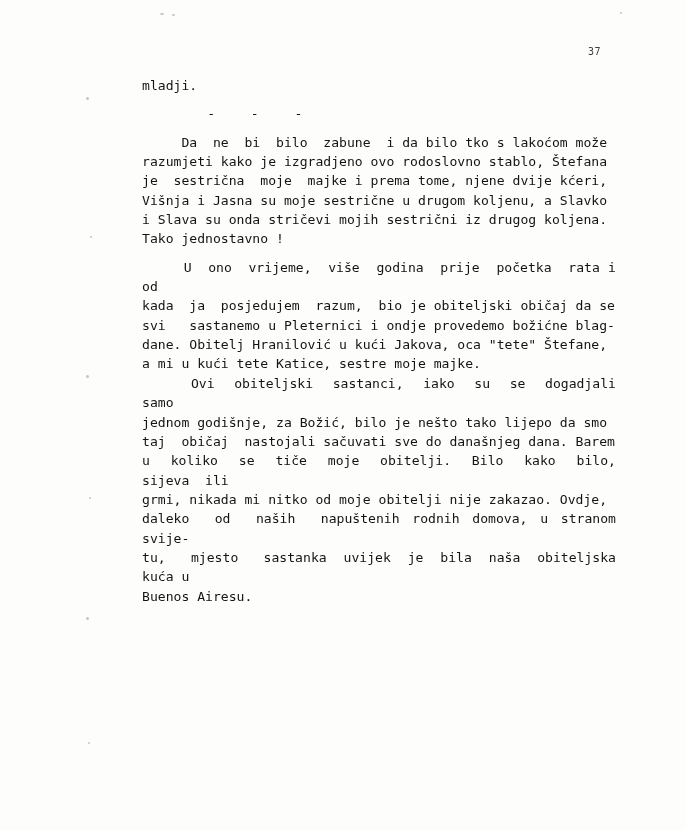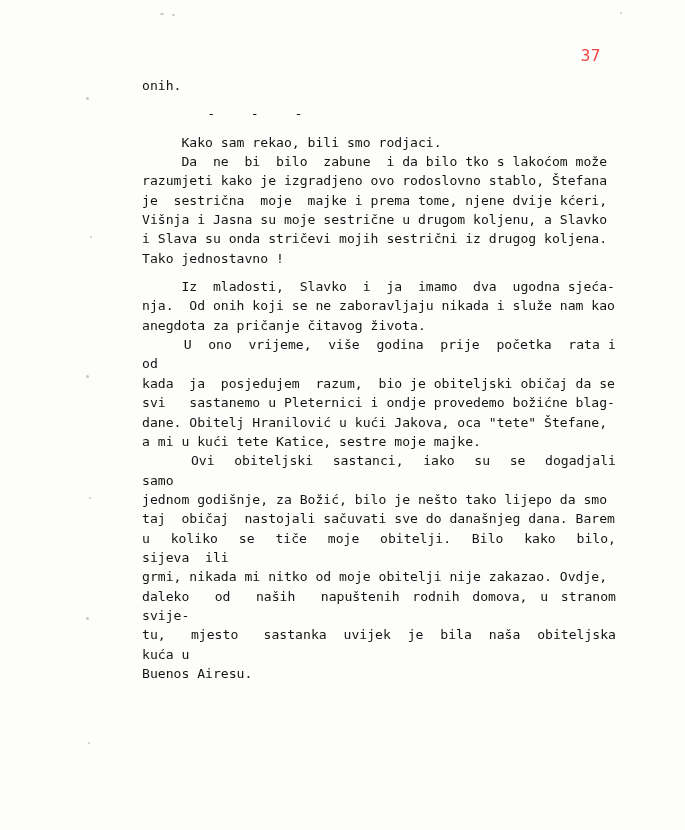--- a/index.html
+++ b/index.html
@@ -37,23 +37,23 @@
   .speck.s5 { left: 86px;  top: 375px; }
   .speck.s6 { left: 89px;  top: 497px; width: 2px; height: 2px;}
   .speck.s7 { left: 86px;  top: 617px; }
   .speck.s8 { left: 88px;  top: 742px; width: 2px; height: 2px;}
   .speck.s9 { left: 620px; top: 12px; width: 2px; height: 2px;}
 
   .page-number {
     position: absolute;
     right: 84px;
     top: 46px;
-    font-size: 16px;
+    font-size: 10px;
     letter-spacing: .5px;
-    color: #ef4444;
+    color: #404040;
   }
 
   .body-text {
     position: absolute;
     left: 142px;
     top: 76px;
     width: 474px;
     font-size: 13.1px;
     line-height: 19.35px;
     color: #141414;
@@ -86,35 +86,31 @@
   <span class="speck s4"></span>
   <span class="speck s5"></span>
   <span class="speck s6"></span>
   <span class="speck s7"></span>
   <span class="speck s8"></span>
   <span class="speck s9"></span>
 
   <div class="page-number">37</div>
 
   <div class="body-text">
-    <p class="para">onih.</p>
+    <p class="para">mladji.</p>
     <div class="gap-sm"></div>
     <p class="para dashes">      -   -   -</p>
     <div class="gap-sm"></div>
-    <p class="para">     Kako sam rekao, bili smo rodjaci.</p>
     <p class="para">     Da  ne  bi  bilo  zabune  i da bilo tko s lakoćom može
 razumjeti kako je izgradjeno ovo rodoslovno stablo, Štefana
 je  sestrična  moje  majke i prema tome, njene dvije kćeri,
 Višnja i Jasna su moje sestrične u drugom koljenu, a Slavko
 i Slava su onda stričevi mojih sestrični iz drugog koljena.
 Tako jednostavno !</p>
     <div class="gap-sm"></div>
-    <p class="para">     Iz  mladosti,  Slavko  i  ja  imamo  dva  ugodna sjeća-
-nja.  Od onih koji se ne zaboravljaju nikada i služe nam kao
-anegdota za pričanje čitavog života.</p>
     <p class="para">     U  ono  vrijeme,  više  godina  prije  početka  rata i od
 kada  ja  posjedujem  razum,  bio je obiteljski običaj da se
 svi   sastanemo u Pleternici i ondje provedemo božićne blag-
 dane. Obitelj Hranilović u kući Jakova, oca "tete" Štefane,
 a mi u kući tete Katice, sestre moje majke.</p>
     <p class="para">     Ovi  obiteljski  sastanci,  iako  su  se  dogadjali  samo
 jednom godišnje, za Božić, bilo je nešto tako lijepo da smo
 taj  običaj  nastojali sačuvati sve do današnjeg dana. Barem
 u  koliko  se  tiče  moje  obitelji.  Bilo  kako  bilo,  sijeva  ili
 grmi, nikada mi nitko od moje obitelji nije zakazao. Ovdje,

